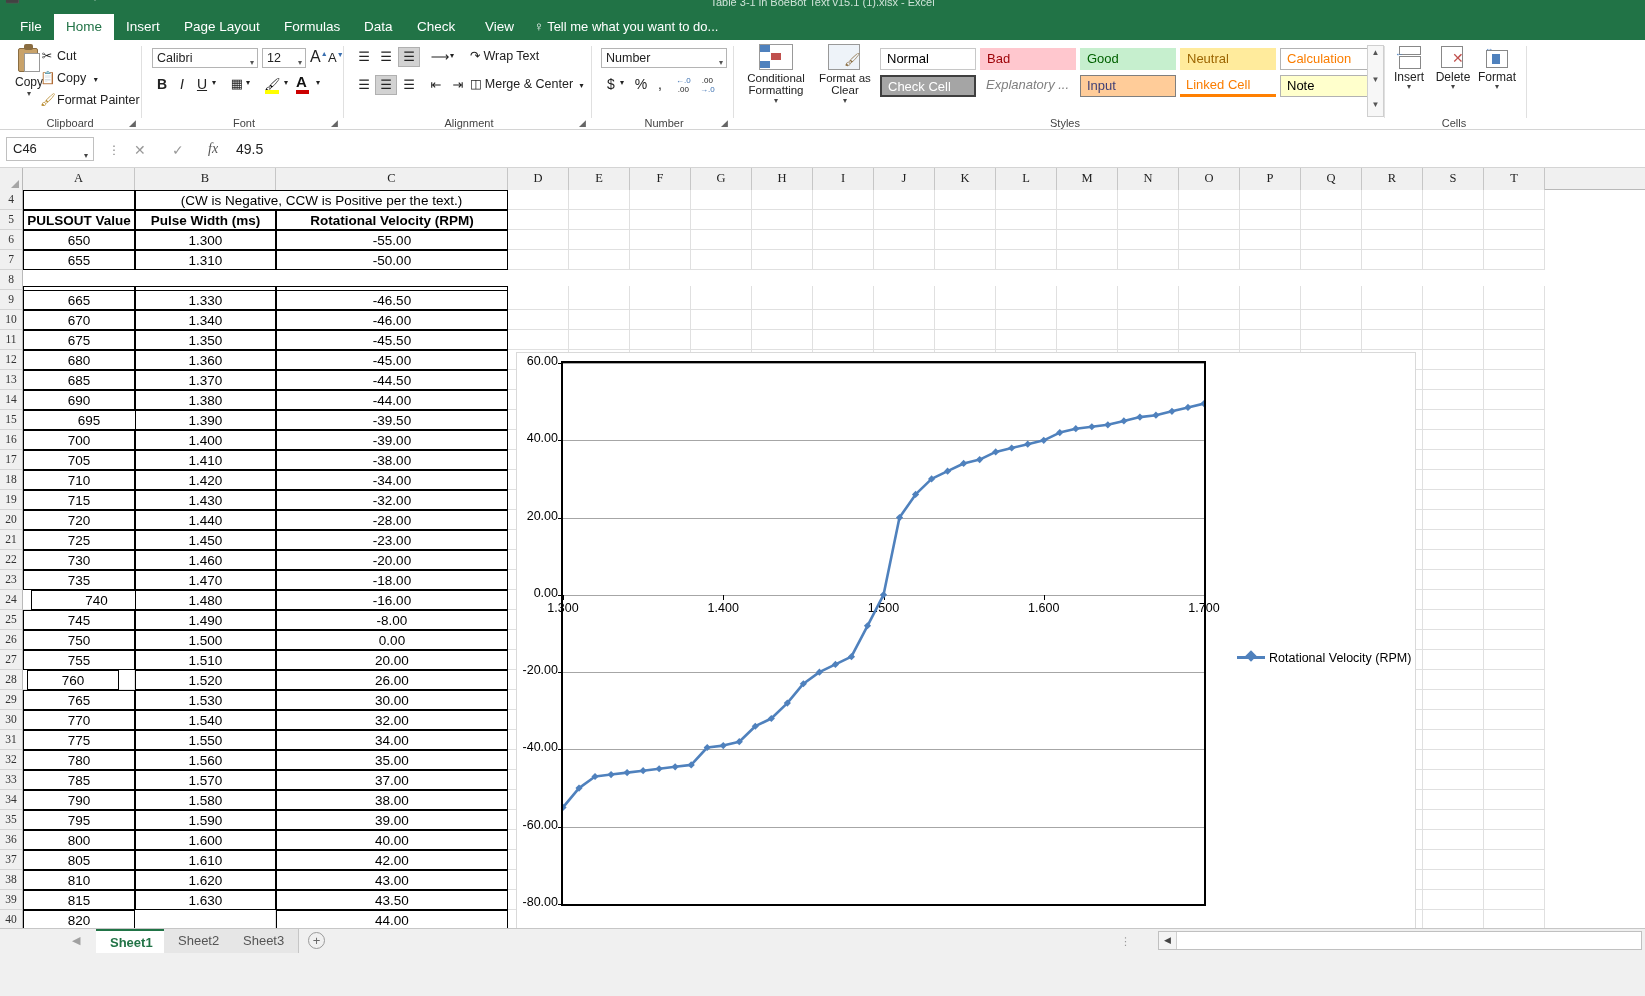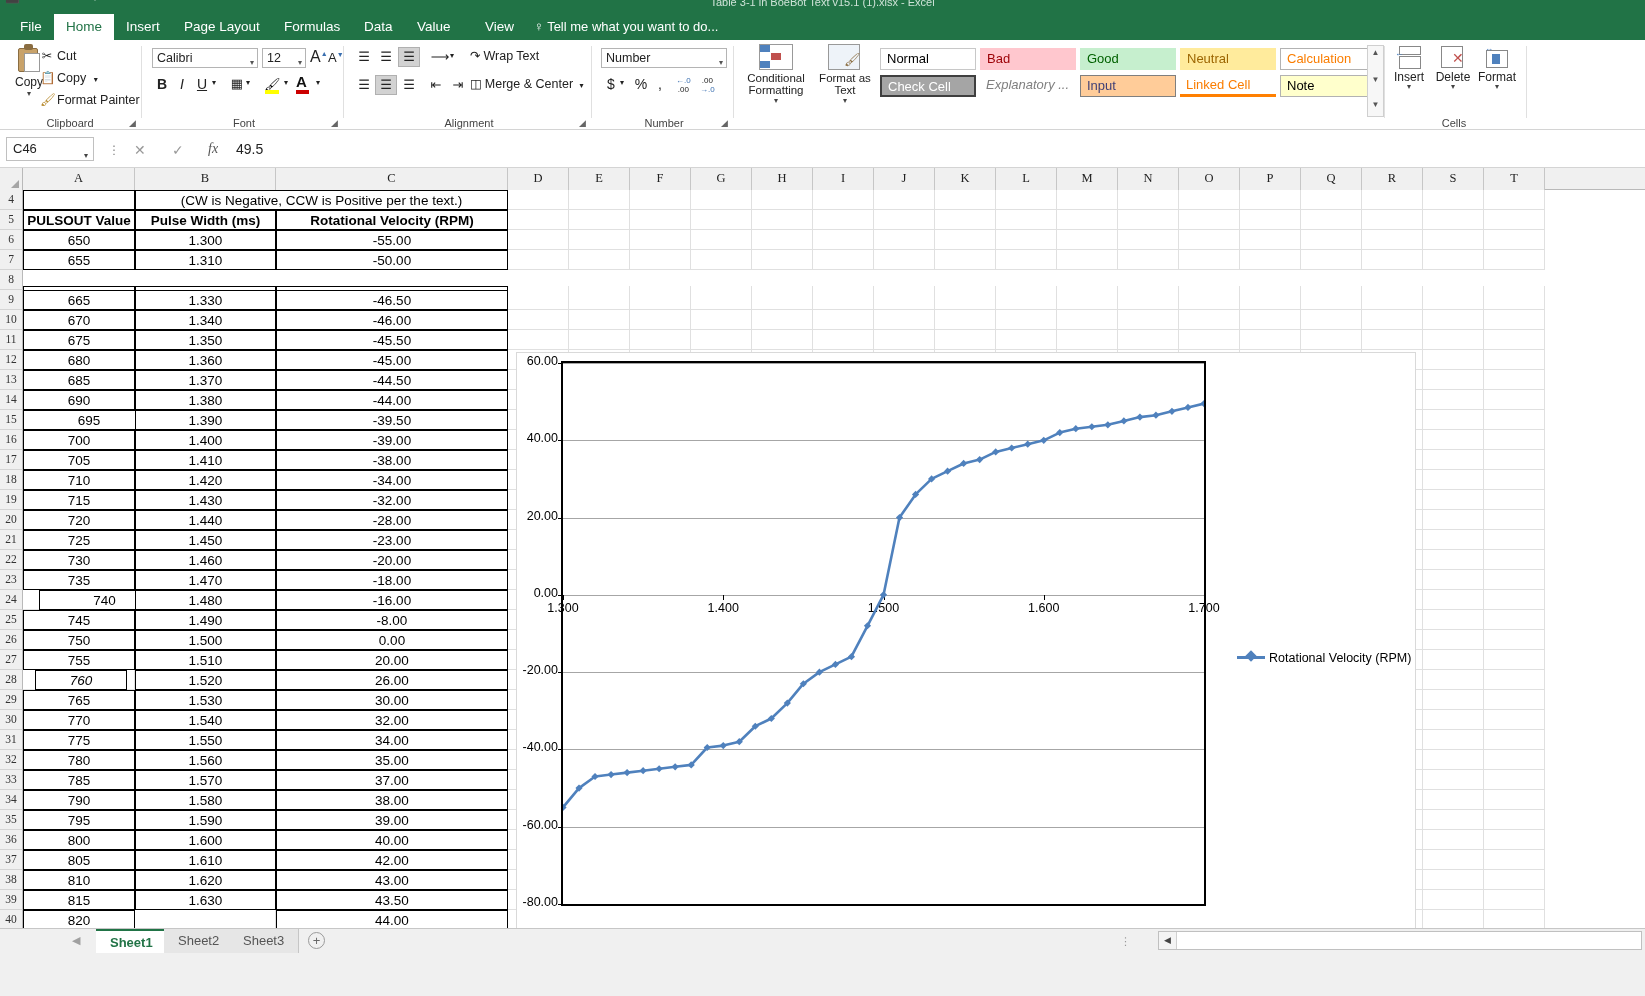--- a/index.html
+++ b/index.html
@@ -223,21 +223,21 @@
   <div class="wintitle">Table 3-1 in BoeBot Text v15.1 (1).xlsx - Excel</div>
 </div>
 
 <div id="tabbar">
     <div class="rtab" style="left: 8px;">File</div>
     <div class="rtab active" style="left: 54px;">Home</div>
     <div class="rtab" style="left: 114px;">Insert</div>
     <div class="rtab" style="left: 172px;">Page Layout</div>
     <div class="rtab" style="left: 272px;">Formulas</div>
     <div class="rtab" style="left: 352px;">Data</div>
-    <div class="rtab" style="left: 405px;">Value</div>
+    <div class="rtab" style="left: 405px;">Check</div>
     <div class="rtab" style="left: 473px;">View</div>
     <div id="tellme" style="left: 534px;"><span class="bulb">♀ </span><span>Tell me what you want to do...</span></div>
   </div>
 
 <div id="ribbon">
 
   <div class="grp" id="g-clip">
     <div id="paste-btn">
       <div id="paste-ico">
         <div class="clipbody"></div>
@@ -345,40 +345,41 @@
         <div style="position:absolute;left:1px;top:17px;width:10px;height:7px;background:#4f81bd;"></div>
       </div>
       <div style="font-size:11.5px; color:#222; line-height:12px;">Conditional Formatting</div>
       <div style="font-size:8px;color:#444;">▾</div>
     </div>
     <div style="position:absolute; left:78px; top:4px; width:58px; text-align:center;">
       <div style="width:34px;height:28px;margin:0 auto;position:relative;">
         <div style="position:absolute;left:0;top:0;width:32px;height:26px;border:1px solid #999;background:#eef3f9;"></div>
         <div style="position:absolute;left:16px;top:8px;font-size:13px;color:#8a6d42;">🖌</div>
       </div>
-      <div style="font-size:11.5px; color:#222; line-height:12px;">Format as Text</div>
+      <div style="font-size:11.5px; color:#222; line-height:12px;">Format as Clear</div>
       <div style="font-size:8px;color:#444;">▾</div>
     </div>
     <div id="style-gallery" style="position: absolute; left: 142px; top: 5px; width: 484px; height: 72px;">
         <div class="stylecell" style="left: 0px; top: 3px; width: 96px; background: rgb(255, 255, 255); color: rgb(0, 0, 0); border: 1px solid rgb(200, 200, 200);">Normal</div>
         <div class="stylecell" style="left: 100px; top: 3px; width: 96px; background: rgb(255, 199, 206); color: rgb(156, 0, 6); border: 1px solid rgb(255, 199, 206);">Bad</div>
         <div class="stylecell" style="left: 200px; top: 3px; width: 96px; background: rgb(198, 239, 206); color: rgb(0, 97, 0); border: 1px solid rgb(198, 239, 206);">Good</div>
         <div class="stylecell" style="left: 300px; top: 3px; width: 96px; background: rgb(255, 235, 156); color: rgb(156, 101, 0); border: 1px solid rgb(255, 235, 156);">Neutral</div>
         <div class="stylecell" style="left: 400px; top: 3px; width: 96px; background: rgb(255, 255, 255); color: rgb(250, 125, 0); border: 1px solid rgb(178, 178, 178);">Calculation</div>
         <div class="stylecell" style="left: 0px; top: 30px; width: 96px; background: rgb(165, 165, 165); color: rgb(255, 255, 255); border: 2px solid rgb(63, 63, 63); font-weight: normal;">Check Cell</div>
         <div class="stylecell" style="left: 100px; top: 30px; width: 96px; background: rgb(255, 255, 255); color: rgb(127, 127, 127); font-style: italic;">Explanatory ...</div>
         <div class="stylecell" style="left: 200px; top: 30px; width: 96px; background: rgb(255, 204, 153); color: rgb(63, 63, 118); border: 1px solid rgb(127, 127, 127);">Input</div>
         <div class="stylecell" style="left: 300px; top: 30px; width: 96px; background: rgb(255, 255, 255); color: rgb(250, 125, 0); border-bottom: 3px solid rgb(255, 128, 1);">Linked Cell</div>
         <div class="stylecell" style="left: 400px; top: 30px; width: 96px; background: rgb(255, 255, 204); color: rgb(0, 0, 0); border: 1px solid rgb(178, 178, 178);">Note</div>
       </div>
     <div style="position:absolute; left:629px; top:5px; width:17px; height:72px; border:1px solid #cfcfcf; background:#f7f7f7;">
       <div style="text-align:center;font-size:8px;color:#555;margin-top:2px;">▲</div>
       <div style="text-align:center;font-size:8px;color:#555;margin-top:18px;">▼</div>
       <div style="text-align:center;font-size:8px;color:#555;margin-top:16px;">▼</div>
     </div>
+    <div class="grplabel">Styles</div>
   </div>
   <div class="grpsep" style="left:1384px;"></div>
 
   <div class="grp" id="g-cells">
     <div class="cellbtn" style="left:2px;">
       <div style="width:28px;height:26px;margin:0 auto;position:relative;">
         <div style="position:absolute;left:4px;top:12px;width:22px;height:13px;border:1px solid #888;"></div>
         <div style="position:absolute;left:4px;top:2px;width:22px;height:9px;border:1px solid #888;"></div>
         <div style="position:absolute;left:0px;top:4px;font-size:9px;color:#4f81bd;">←</div>
       </div>
@@ -999,21 +1000,21 @@
         <div class="gcell" style="left: 912px; width: 61px;"></div>
         <div class="gcell" style="left: 973px; width: 61px;"></div>
         <div class="gcell" style="left: 1034px; width: 61px;"></div>
         <div class="gcell" style="left: 1095px; width: 61px;"></div>
         <div class="gcell" style="left: 1156px; width: 61px;"></div>
         <div class="gcell" style="left: 1217px; width: 61px;"></div>
         <div class="gcell" style="left: 1278px; width: 61px;"></div>
         <div class="gcell" style="left: 1339px; width: 61px;"></div>
         <div class="gcell" style="left: 1400px; width: 61px;"></div>
         <div class="gcell" style="left: 1461px; width: 61px;"></div>
-        <div class="gcell bordered" style="left: 16px; width: 131px;">740</div>
+        <div class="gcell bordered" style="left: 8px; width: 131px;">740</div>
         <div class="gcell bordered" style="left: 112px; width: 141px;">1.480</div>
         <div class="gcell bordered" style="left: 253px; width: 232px;">-16.00</div>
       </div>
       <div class="gridrow" style="top: 420px;">
         <div class="gcell" style="left: 0px; width: 112px;"></div>
         <div class="gcell" style="left: 112px; width: 141px;"></div>
         <div class="gcell" style="left: 253px; width: 232px;"></div>
         <div class="gcell" style="left: 485px; width: 61px;"></div>
         <div class="gcell" style="left: 546px; width: 61px;"></div>
         <div class="gcell" style="left: 607px; width: 61px;"></div>
@@ -1099,21 +1100,21 @@
         <div class="gcell" style="left: 912px; width: 61px;"></div>
         <div class="gcell" style="left: 973px; width: 61px;"></div>
         <div class="gcell" style="left: 1034px; width: 61px;"></div>
         <div class="gcell" style="left: 1095px; width: 61px;"></div>
         <div class="gcell" style="left: 1156px; width: 61px;"></div>
         <div class="gcell" style="left: 1217px; width: 61px;"></div>
         <div class="gcell" style="left: 1278px; width: 61px;"></div>
         <div class="gcell" style="left: 1339px; width: 61px;"></div>
         <div class="gcell" style="left: 1400px; width: 61px;"></div>
         <div class="gcell" style="left: 1461px; width: 61px;"></div>
-        <div class="gcell bordered" style="left: 12px; width: 92px; font-style: italic;">760</div>
+        <div class="gcell bordered" style="left: 4px; width: 92px;">760</div>
         <div class="gcell bordered" style="left: 112px; width: 141px;">1.520</div>
         <div class="gcell bordered" style="left: 253px; width: 232px;">26.00</div>
       </div>
       <div class="gridrow" style="top: 500px;">
         <div class="gcell" style="left: 0px; width: 112px;"></div>
         <div class="gcell" style="left: 112px; width: 141px;"></div>
         <div class="gcell" style="left: 253px; width: 232px;"></div>
         <div class="gcell" style="left: 485px; width: 61px;"></div>
         <div class="gcell" style="left: 546px; width: 61px;"></div>
         <div class="gcell" style="left: 607px; width: 61px;"></div>

